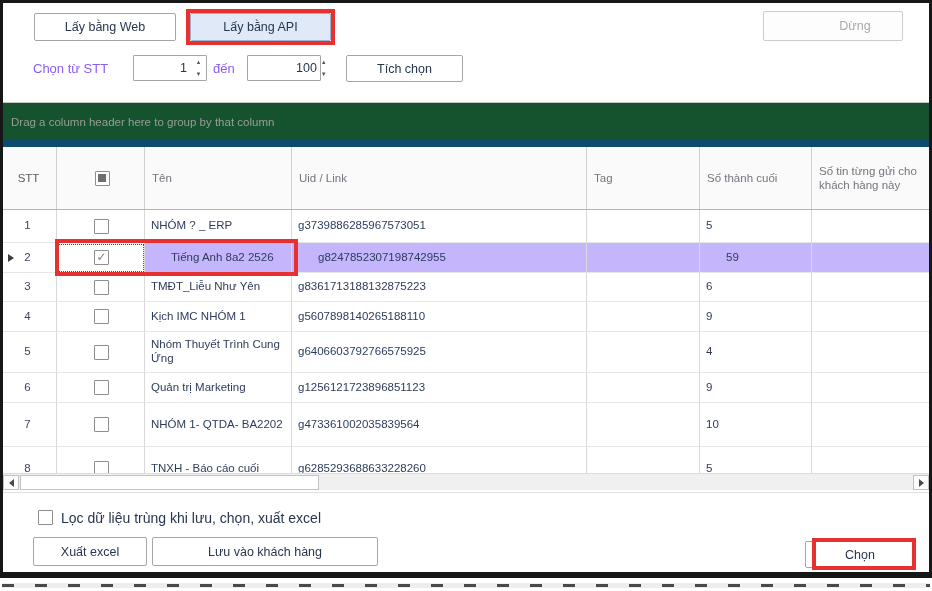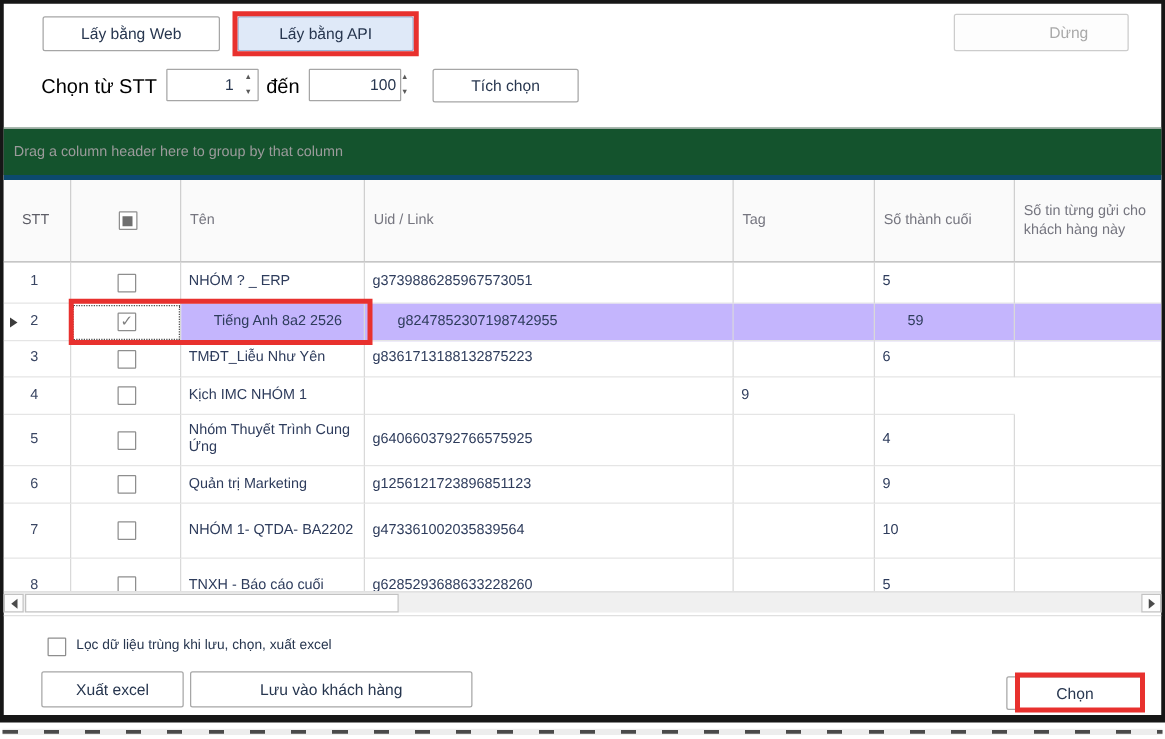--- a/index.html
+++ b/index.html
@@ -10,42 +10,42 @@
   
   .frame{position:absolute;left:0;top:0;width:932px;height:578px;
          border:3px solid #161616;border-bottom-width:6px;background:#fff;}
 
   .btn{position:absolute;display:flex;align-items:center;justify-content:center;
        border:1px solid #a6a6a6;background:#fff;font-size:12.5px;color:#27364f;
        border-radius:2px;cursor:default;}
   .btn.disabled{color:#a9a9a9;border-color:#cccccc;background:#fdfdfd;}
   .btn.api{background:#dfe9f8;border-color:#9ab1d4;}
 
-  .lbl{position:absolute;font-size:16px;color:#000000;white-space:nowrap;}
+  .lbl{position:absolute;font-size:13px;color:#8b5cf6;white-space:nowrap;}
 
   .spin{position:absolute;height:26px;border:1px solid #a6a6a6;background:#fff;
         display:flex;align-items:stretch;border-radius:1px;}
   .spin .val{flex:1;display:flex;align-items:center;justify-content:flex-end;
              padding-right:4px;font-size:12.5px;color:#27364f;}
   .spin .ud{width:15px;display:flex;flex-direction:column;border-left:0;}
   .spin .ud span{flex:1;display:flex;align-items:center;justify-content:center;
                  font-size:6px;color:#5a5a5a;line-height:1;}
 
   
   .ann{position:absolute;border:4px solid #e8312e;pointer-events:none;z-index:30;}
 
   
   .groupband{position:absolute;left:3px;top:102px;width:926px;height:38px;
              background:#14532d;border-top:1px solid #c9c9c9;display:flex;align-items:center;}
   .groupband span{font-size:11.5px;color:#9b9b9b;padding-left:8px;}
 
   
   .gridhead,.tr{display:grid;grid-template-columns:54px 88px 147px 295px 113px 112px 1fr;}
   .gridhead{position:absolute;left:3px;top:140px;width:926px;height:70px;background:#fafafa;
-            border-top:4px solid #0c4a6e;border-bottom:1px solid #b5b5b5;z-index:2;}
+            border-top:7px solid #0c4a6e;border-bottom:1px solid #b5b5b5;z-index:2;}
   .th{display:flex;align-items:center;border-right:1px solid #cfcfcf;
       font-size:11.5px;color:#75757f;padding:2px 4px 2px 7px;line-height:1.25;}
   .th:last-child{border-right:none;}
   .th.c-stt{justify-content:center;padding-left:2px;color:#5d5d66;}
   .th.c-chk{justify-content:center;}
 
   .tbody{position:absolute;left:3px;top:210px;width:926px;height:263px;overflow:hidden;
          background:#fff;z-index:1;}
   .tr{width:100%;background:#fff;}
   .td{display:flex;align-items:center;border-right:1px solid #d9d9d9;border-bottom:1px solid #e5e5e5;
@@ -70,21 +70,21 @@
         display:flex;align-items:center;justify-content:center;}
   .sbtn .tri{width:0;height:0;}
   .tri-left{border-right:5px solid #4a4a4a;border-top:4px solid transparent;border-bottom:4px solid transparent;}
   .tri-right{border-left:5px solid #4a4a4a;border-top:4px solid transparent;border-bottom:4px solid transparent;}
   .sthumb{position:absolute;left:17px;top:1px;width:299px;height:15px;background:#ffffff;
           border:1px solid #c2c2c2;}
 
   
   .footer-sep{position:absolute;left:3px;top:492px;width:926px;height:1px;background:#e0e0e0;}
   .fchk{position:absolute;left:38px;top:510px;}
-  .fchk-label{position:absolute;left:61px;top:510px;font-size:11px;color:#27364f;white-space:nowrap;}
+  .fchk-label{position:absolute;left:61px;top:510px;font-size:14px;color:#27364f;white-space:nowrap;}
 
   
   .ants{position:absolute;left:2px;top:583px;width:928px;height:5px;background:#ededed;}
   .ants::before{content:"";position:absolute;left:0;top:1px;width:100%;height:3px;
      background:repeating-linear-gradient(90deg,#4a4a4a 0 12px,#ededed 12px 33px);}
 </style>
 </head>
 <body>
 
 <div id="stage">
@@ -191,20 +191,23 @@
       <div class="tr" style="height: 30px;">
         <div class="td c-stt">
           <span>4</span>
         </div>
         <div class="td c-chk">
           <span class="cbx"></span>
         </div>
         <div class="td hl">
           <span>Kịch IMC NHÓM 1</span>
         </div>
+        <div class="td hl">
+          <span>g5607898140265188110</span>
+        </div>
         <div class="td hl"></div>
         <div class="td hl">
           <span>9</span>
         </div>
         <div class="td hl"></div>
       </div>
       <div class="tr" style="height: 41px;">
         <div class="td c-stt">
           <span>5</span>
         </div>

